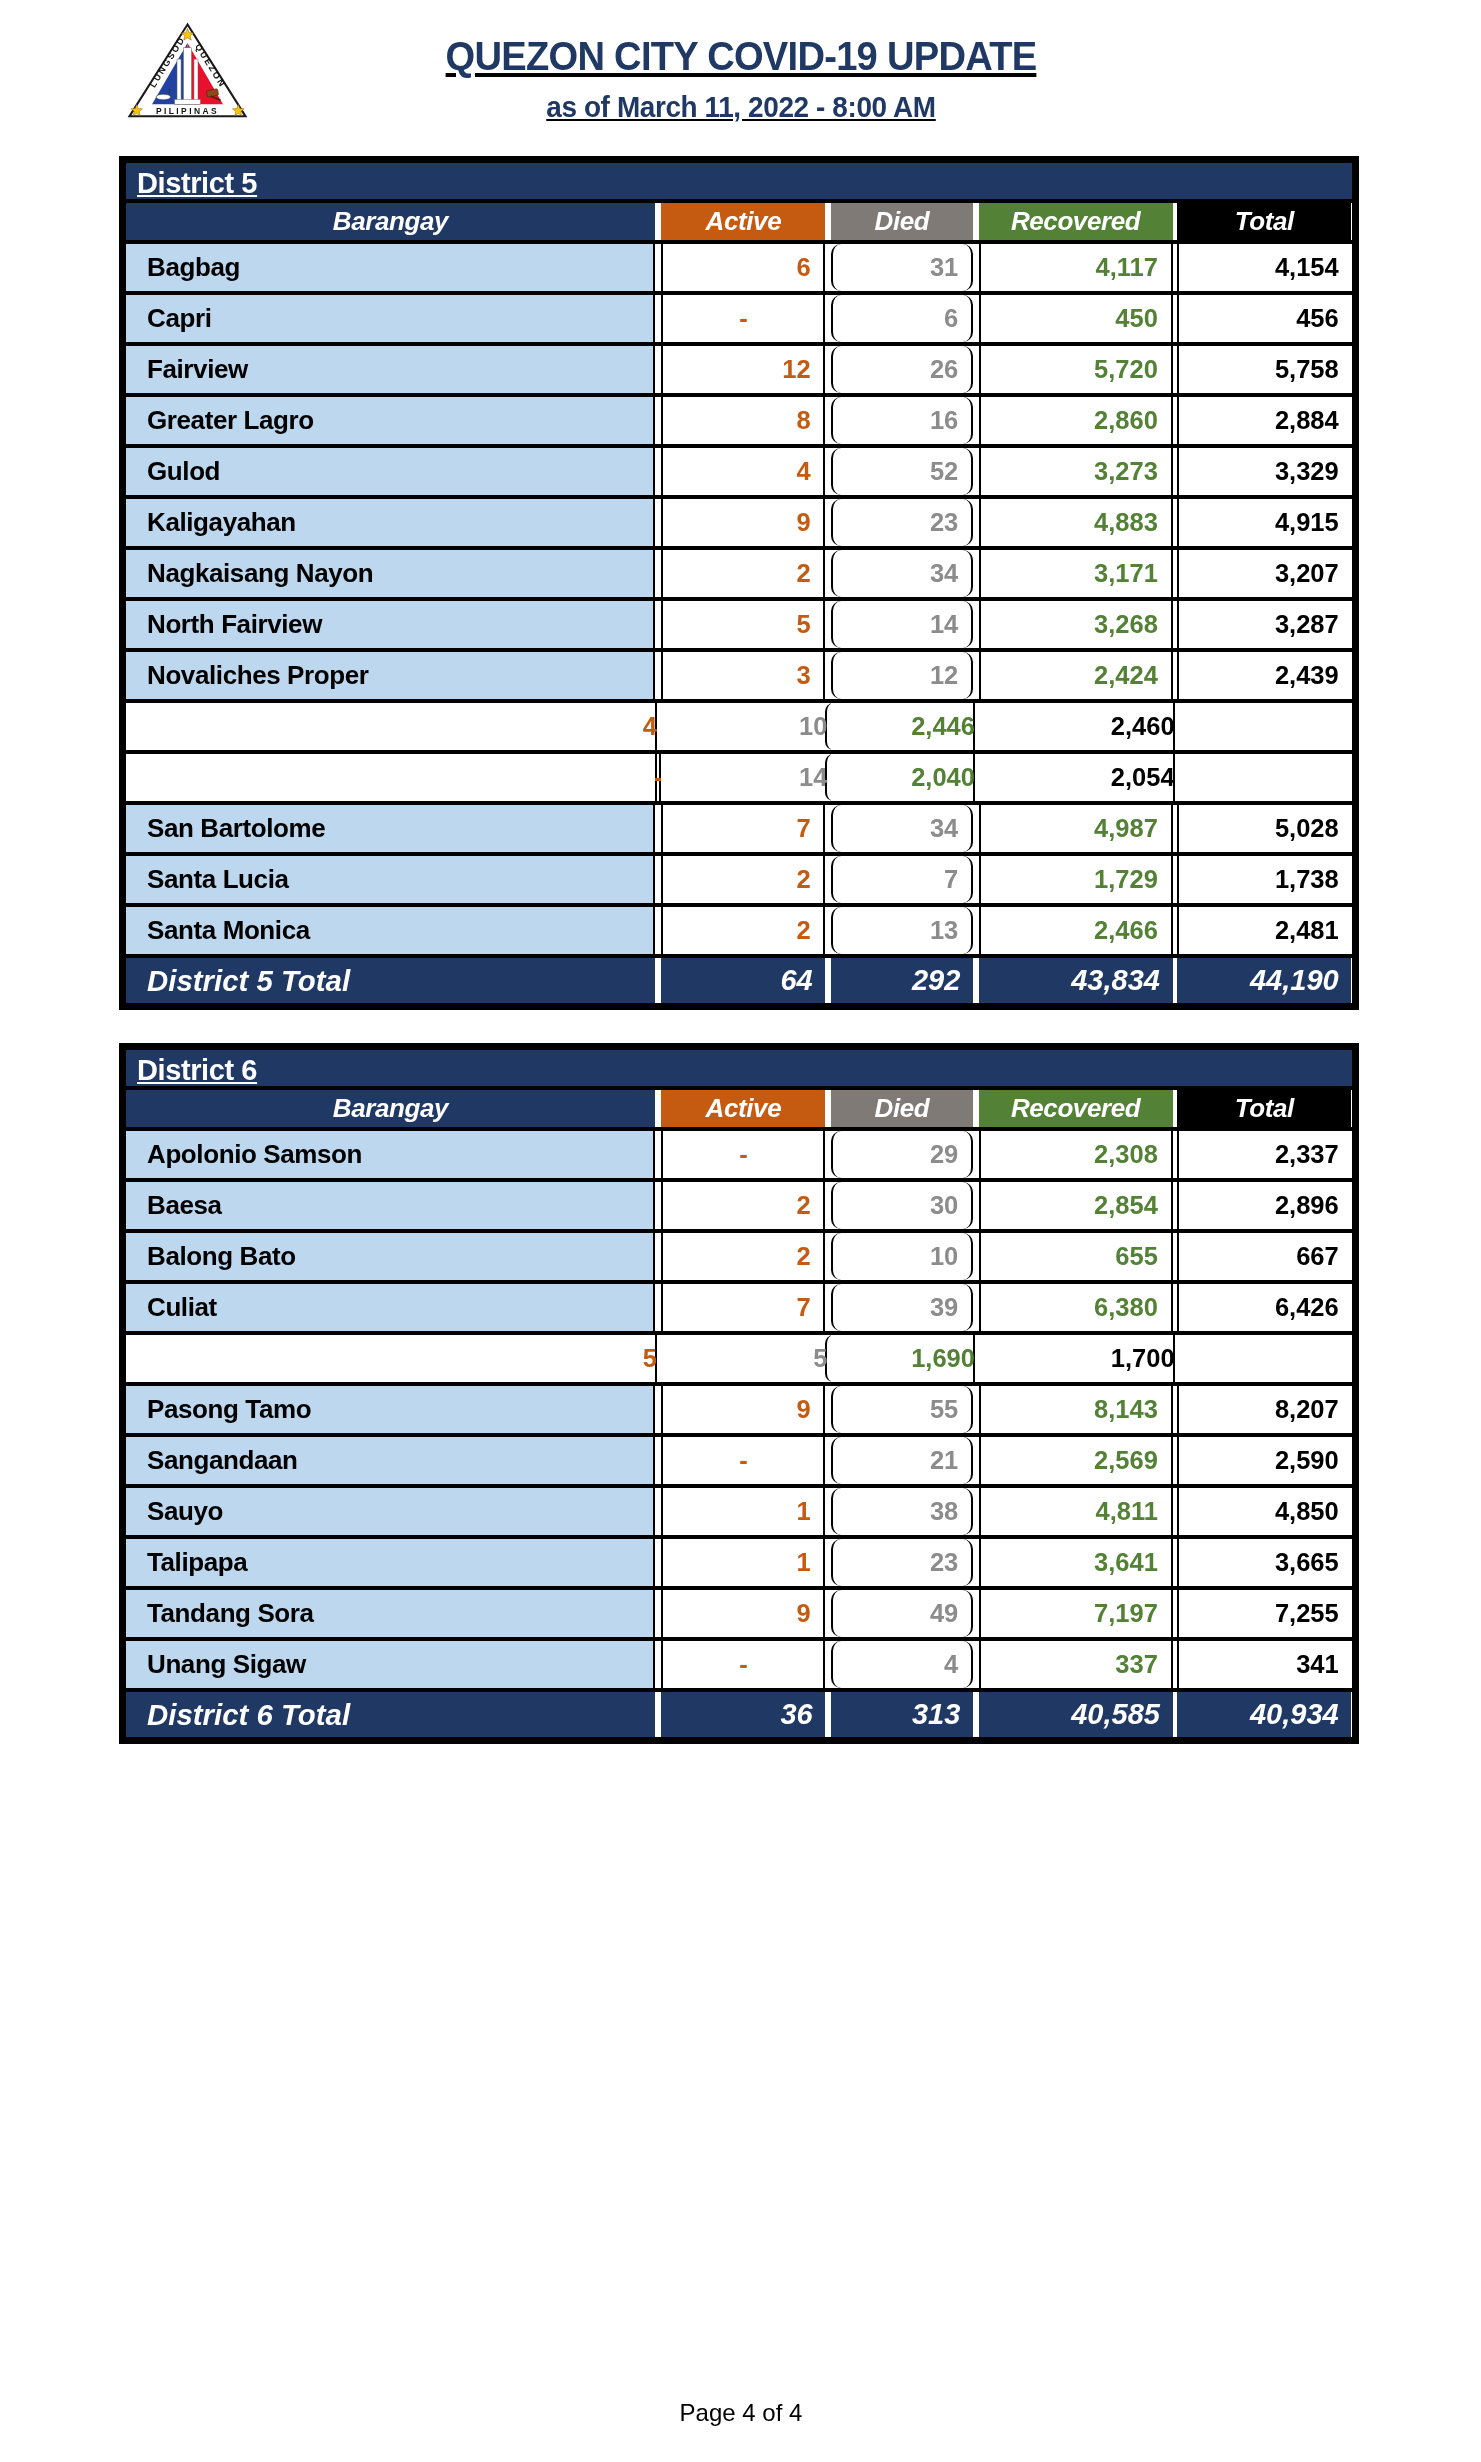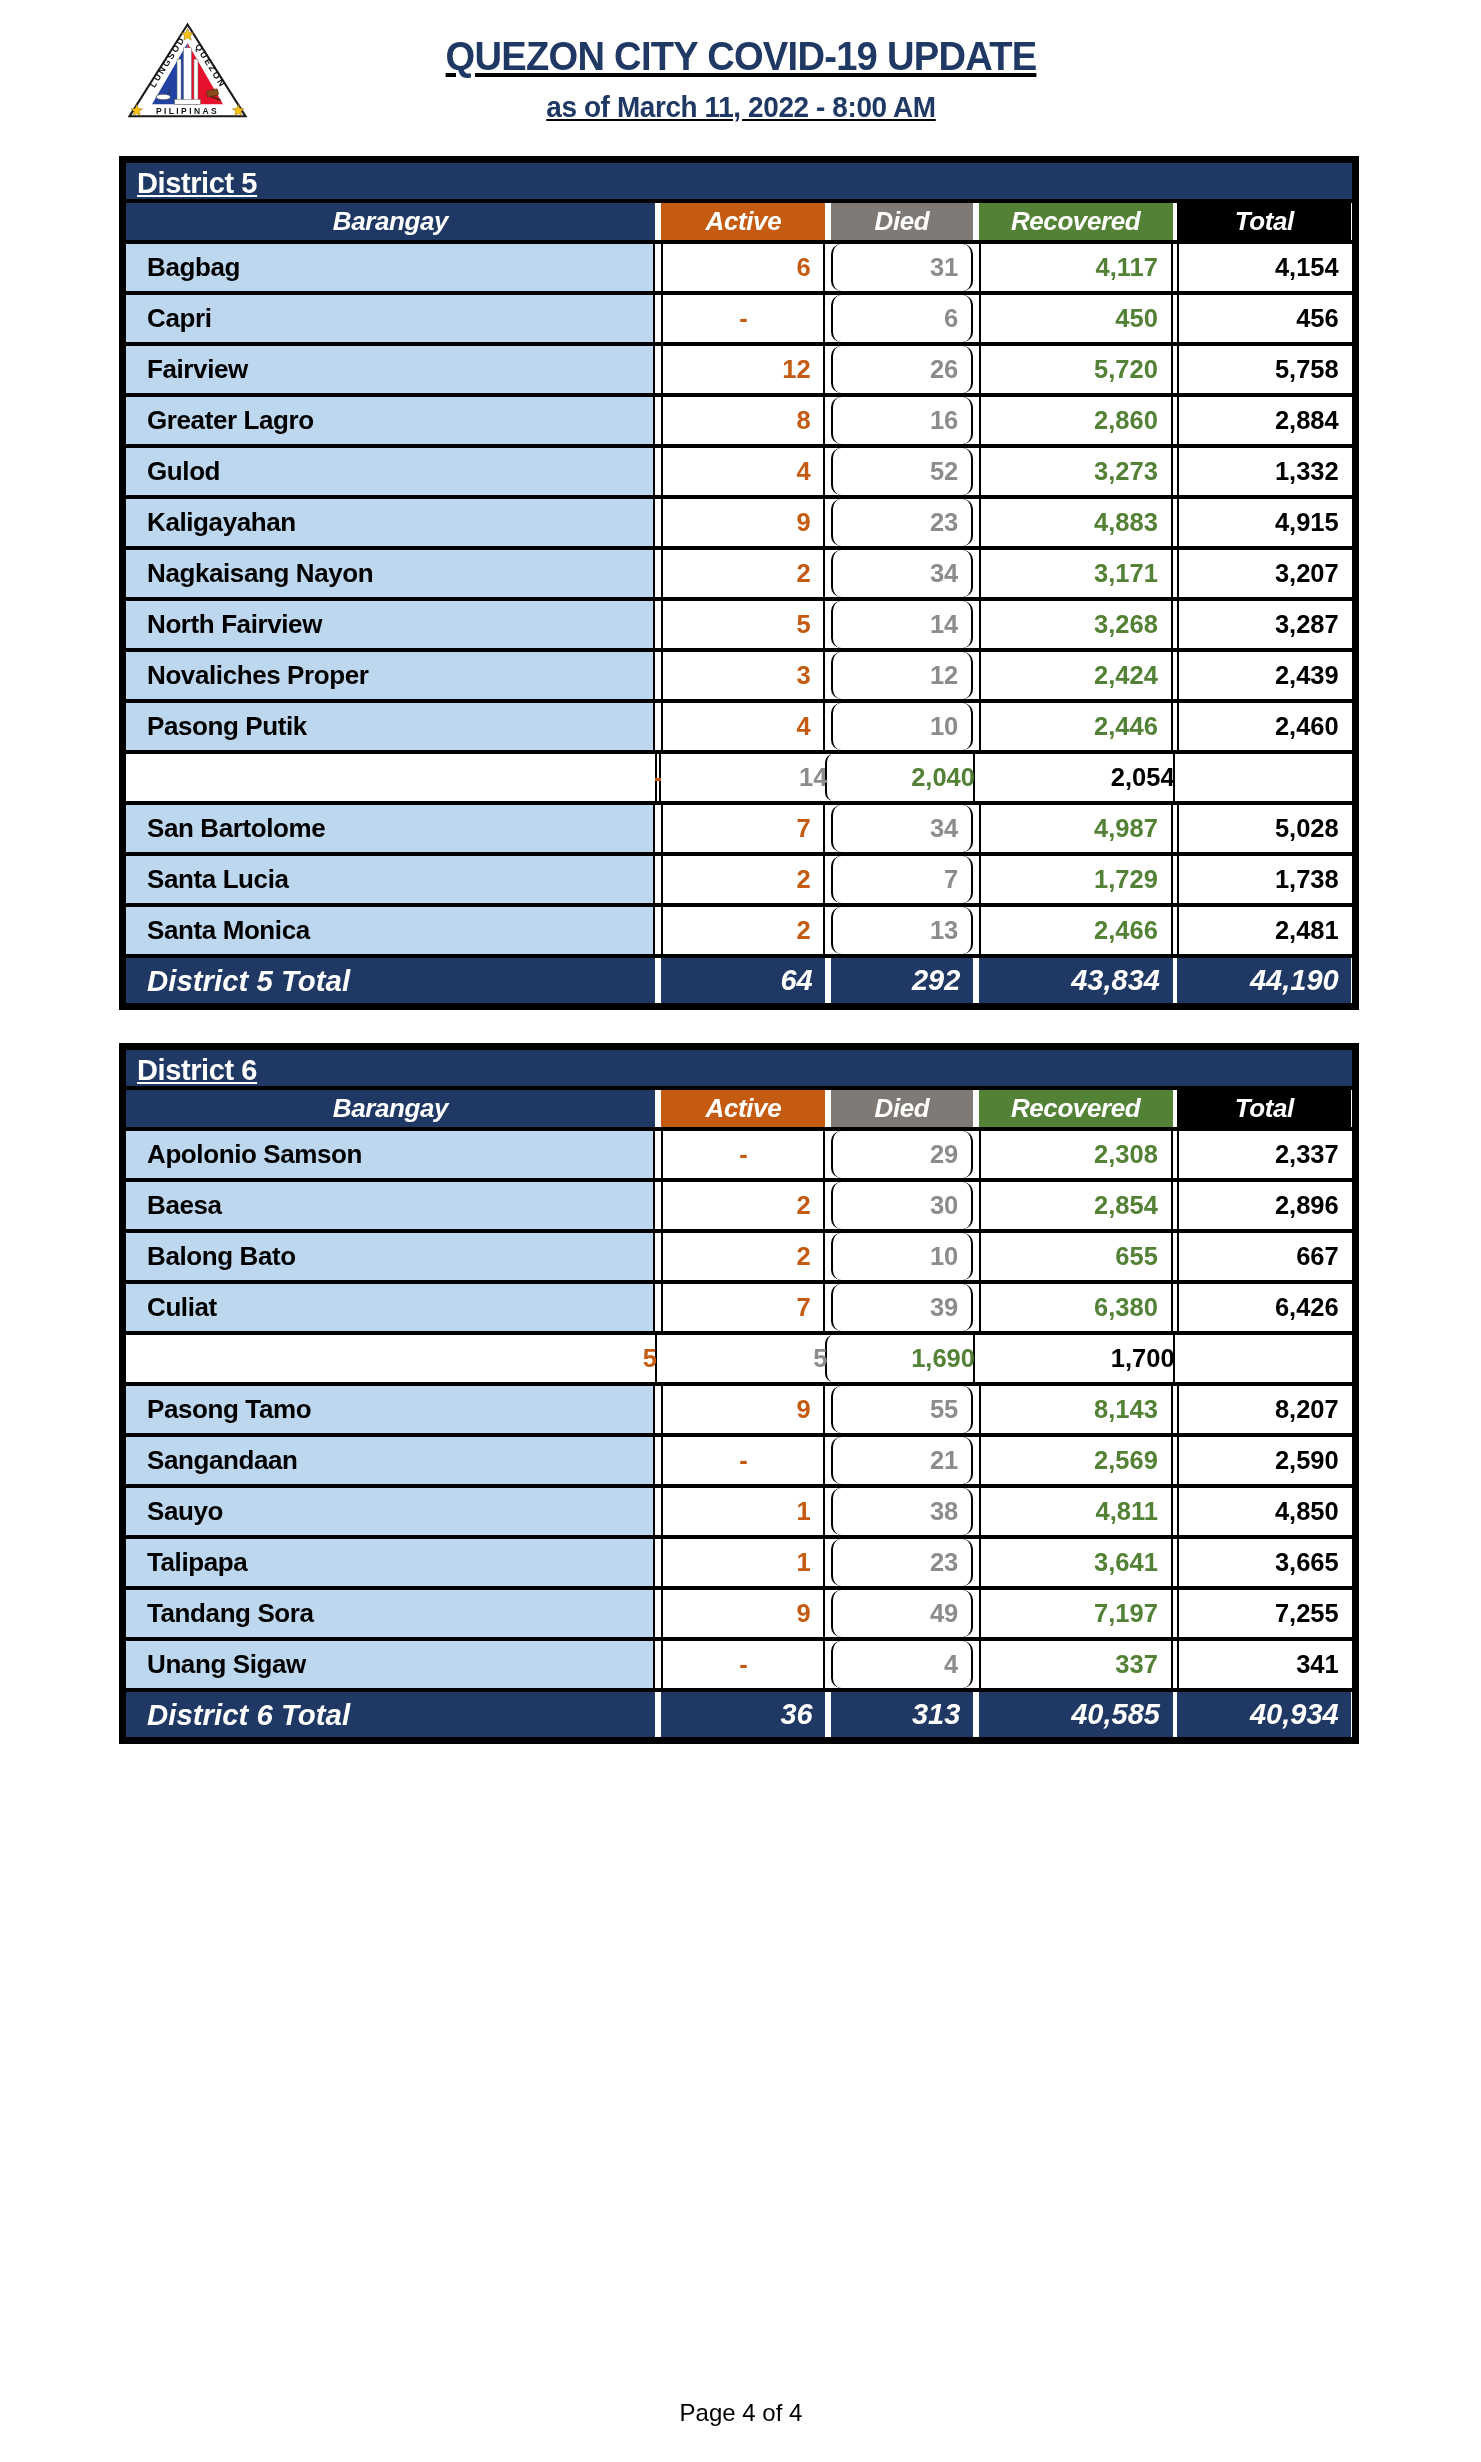--- a/index.html
+++ b/index.html
@@ -188,21 +188,21 @@
         </div>
         <div class="row data-row">
           <div class="cell bar">Gulod</div>
           <div class="gut"></div>
           <div class="cell num act">4</div>
           <div class="gut"></div>
           <div class="cell num died">52</div>
           <div class="gut"></div>
           <div class="cell num rec">3,273</div>
           <div class="gut"></div>
-          <div class="cell num tot">1,332</div>
+          <div class="cell num tot">3,329</div>
         </div>
         <div class="row data-row">
           <div class="cell bar">Kaligayahan</div>
           <div class="gut"></div>
           <div class="cell num act">9</div>
           <div class="gut"></div>
           <div class="cell num died">23</div>
           <div class="gut"></div>
           <div class="cell num rec">4,883</div>
           <div class="gut"></div>
@@ -235,21 +235,20 @@
           <div class="gut"></div>
           <div class="cell num act">3</div>
           <div class="gut"></div>
           <div class="cell num died">12</div>
           <div class="gut"></div>
           <div class="cell num rec">2,424</div>
           <div class="gut"></div>
           <div class="cell num tot">2,439</div>
         </div>
         <div class="row data-row">
-          <div class="cell bar">Pasong Putik</div>
           <div class="gut"></div>
           <div class="cell num act">4</div>
           <div class="gut"></div>
           <div class="cell num died">10</div>
           <div class="gut"></div>
           <div class="cell num rec">2,446</div>
           <div class="gut"></div>
           <div class="cell num tot">2,460</div>
         </div>
         <div class="row data-row">

